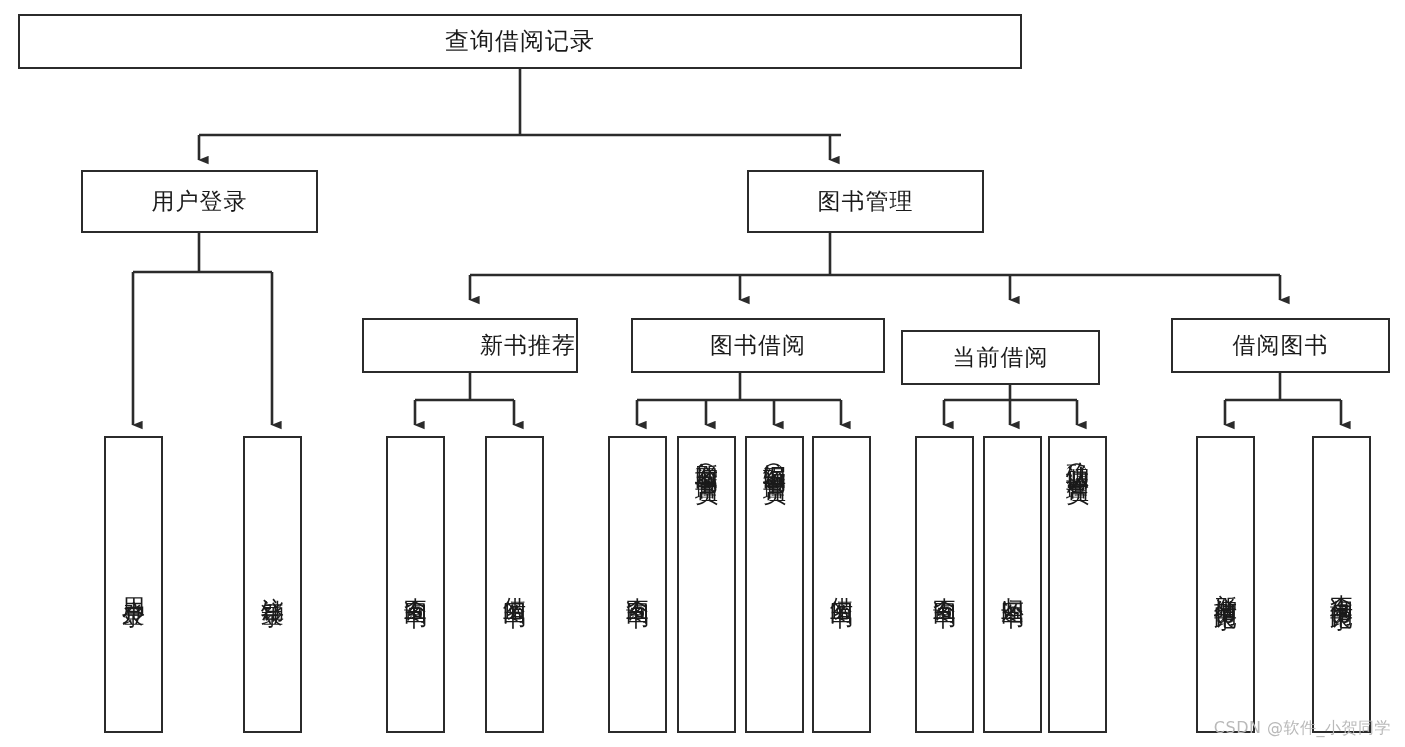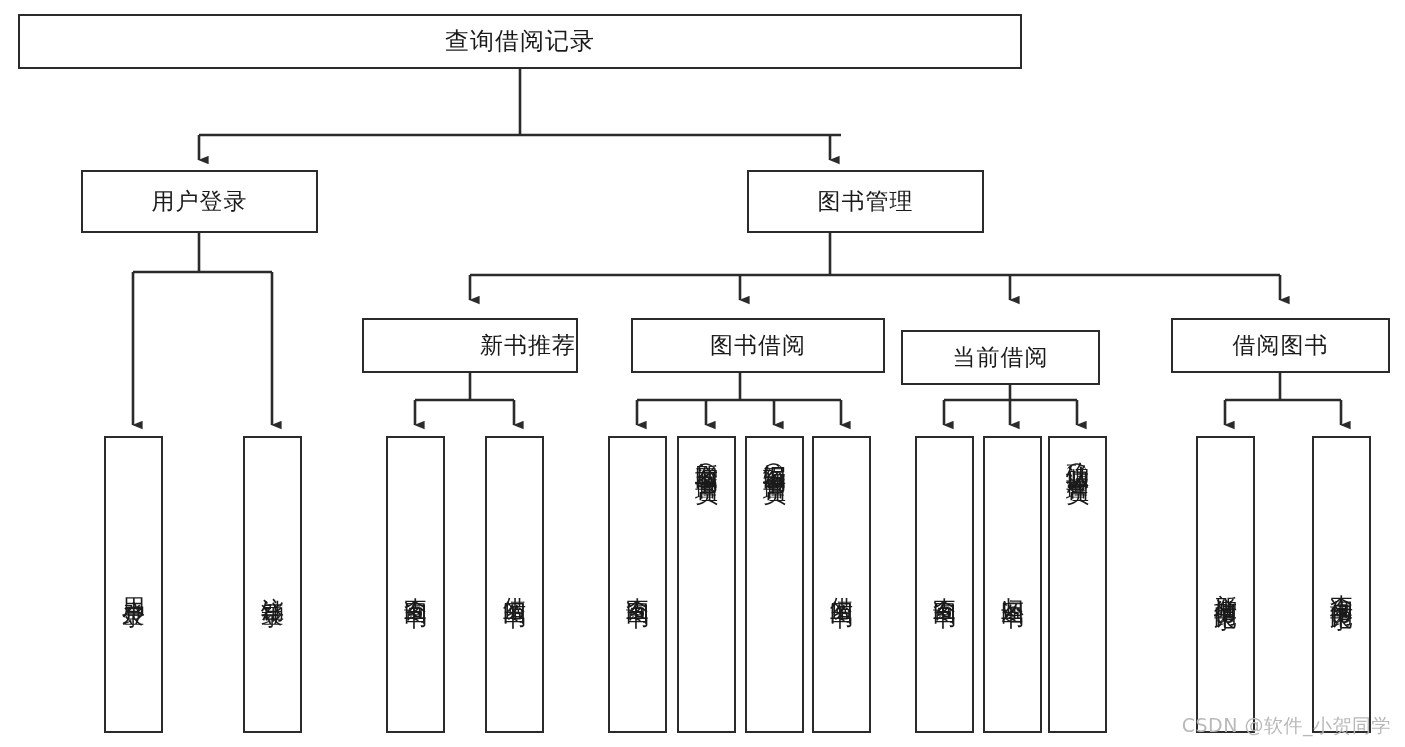--- a/index.html
+++ b/index.html
@@ -65,21 +65,21 @@
     justify-content: center;
   }
   .leafinner.topal {
     align-items: flex-start;
     padding-top: 6px;
   }
   #watermark {
     position: absolute;
     right: 14px;
     bottom: 8px;
-    font-size: 19px;
+    font-size: 16px;
     color: #b9b9b9;
     letter-spacing: 0.5px;
     white-space: nowrap;
   }
 </style>
 </head>
 <body>
 
 <div id="canvas">
 

